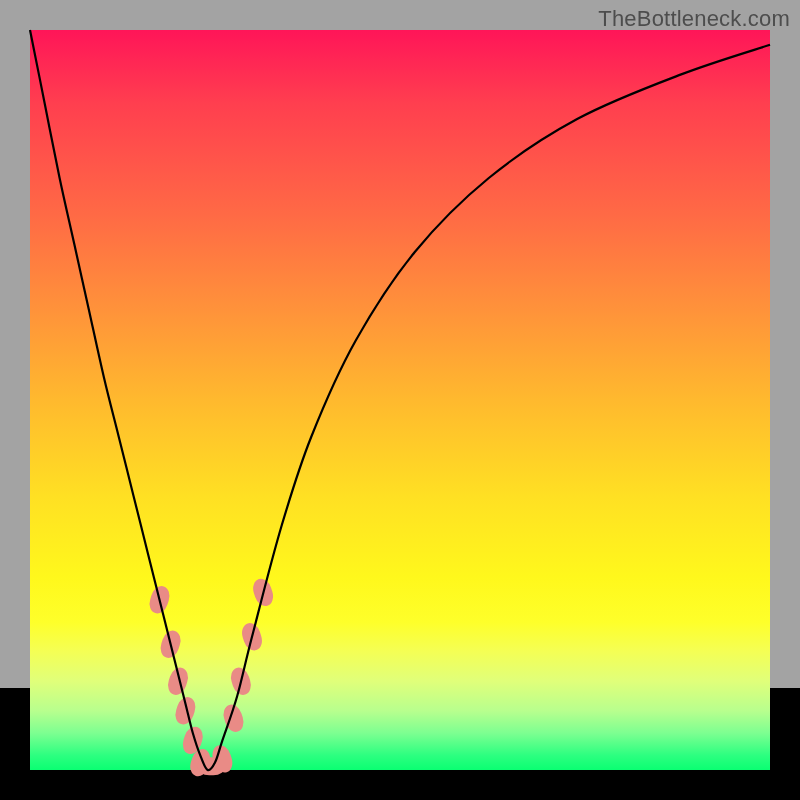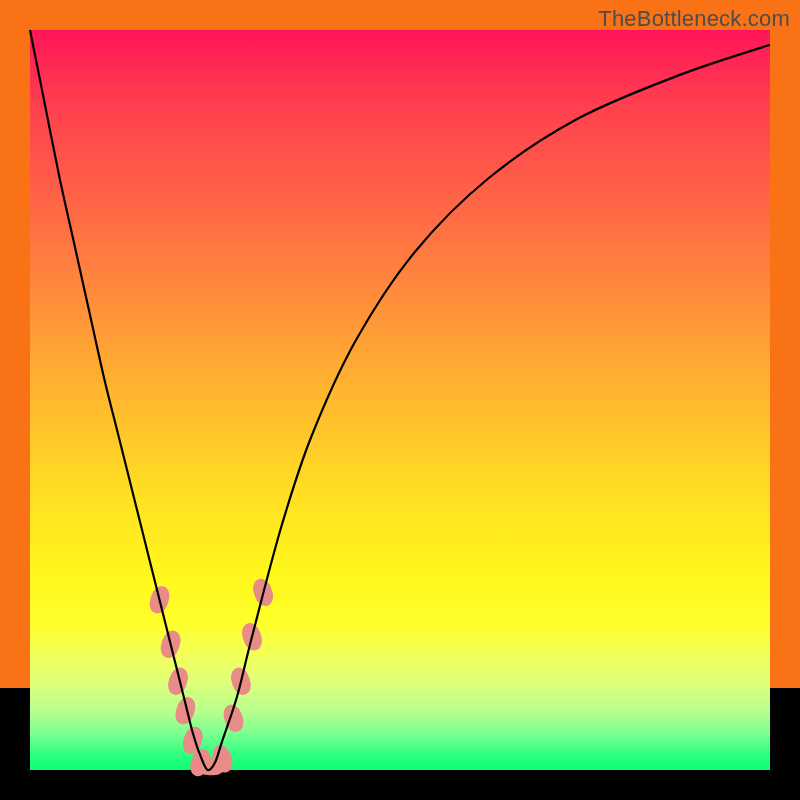--- a/index.html
+++ b/index.html
@@ -8,21 +8,21 @@
     width: 800px;
     height: 800px;
     overflow: hidden;
     background: #000;
     font-family: Arial, Helvetica, sans-serif;
   }
   .frame {
     position: relative;
     width: 800px;
     height: 688px;
-    background: #f97316;
+    background: #a3a3a3;
   }
   .plot-area {
     position: absolute;
     left: 30px;
     top: 30px;
     width: 740px;
     height: 740px;
     
     background: linear-gradient(
       to bottom,

